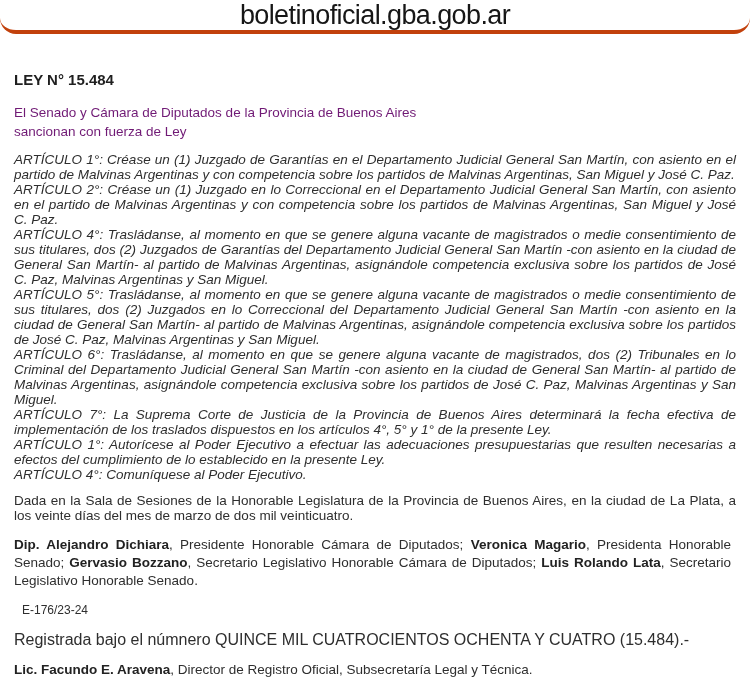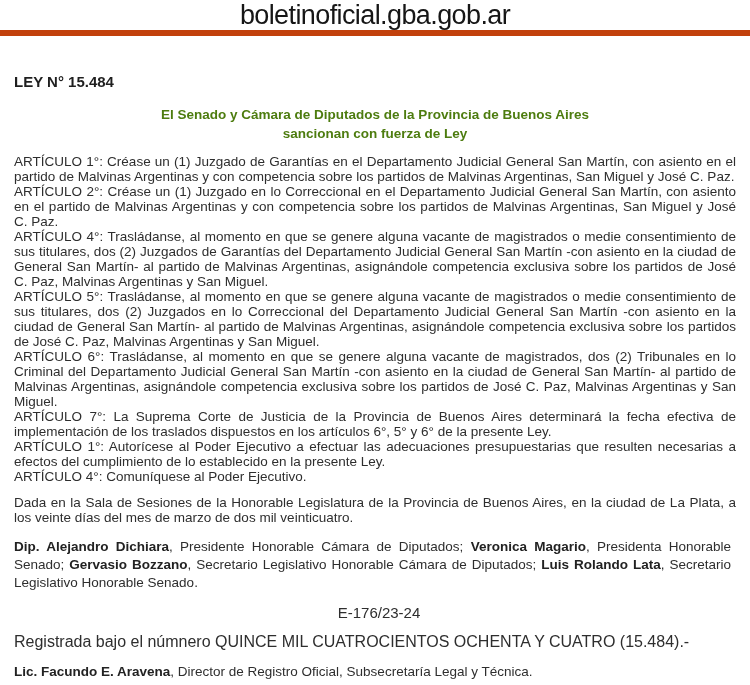--- a/index.html
+++ b/index.html
@@ -11,22 +11,23 @@
   body {
     width: 750px;
     height: 685px;
     overflow: hidden;
     font-family: "Liberation Sans", sans-serif;
     color: #2e2e2e;
     -webkit-font-smoothing: antialiased;
   }
   .site-header {
     height: 30px;
-    border-bottom: 6px solid #c2410c;
+    border-bottom: 4px solid #c2410c;
     text-align: center;
+    border-radius: 16px;
   }
   .site-title {
     display: inline-block;
     font-size: 27px;
     line-height: 30px;
     font-weight: 500;
     letter-spacing: -0.6px;
     color: #161616;
   }
   .content {
@@ -34,57 +35,57 @@
   }
   .law-number {
     margin-top: 37px;
     font-size: 15px;
     line-height: 17px;
     font-weight: bold;
     color: #1f1f1f;
   }
   .preamble {
     margin-top: 15px;
-    text-align: center;
-    font-weight: bold;
+    text-align: left;
+    font-weight: normal;
     font-size: 13.5px;
     line-height: 19px;
-    color: #4d7c0f;
+    color: #701a75;
   }
   .articles {
     margin-top: 11px;
   }
   .articles p {
     margin: 0;
     font-size: 13.5px;
     line-height: 15px;
     text-align: justify;
     text-justify: inter-word;
+    font-style: italic;
   }
   .closing {
     margin: 11px 0 0 0;
     font-size: 13.5px;
     line-height: 15px;
     text-align: justify;
   }
   .signatures {
     margin: 13px 5px 0 0;
     font-size: 13.5px;
     line-height: 18px;
     text-align: justify;
   }
   .sig-name, .official-name {
     font-weight: bold;
     color: #222222;
   }
   .file-number {
     margin: 13px 0 0 8px;
-    font-size: 15px;
+    font-size: 12px;
     line-height: 15px;
-    text-align: center;
   }
   .registration {
     margin: 14px 0 0 0;
     font-size: 16px;
     line-height: 15px;
   }
   .official {
     margin: 15px 0 0 0;
     font-size: 13.5px;
     line-height: 15px;
@@ -105,21 +106,21 @@
     <div>El Senado y Cámara de Diputados de la Provincia de Buenos Aires</div>
     <div>sancionan con fuerza de Ley</div>
   </div>
 
   <section class="articles">
     <p>ARTÍCULO 1°: Créase un (1) Juzgado de Garantías en el Departamento Judicial General San Martín, con asiento en el partido de Malvinas Argentinas y con competencia sobre los partidos de Malvinas Argentinas, San Miguel y José C. Paz.</p>
     <p>ARTÍCULO 2°: Créase un (1) Juzgado en lo Correccional en el Departamento Judicial General San Martín, con asiento en el partido de Malvinas Argentinas y con competencia sobre los partidos de Malvinas Argentinas, San Miguel y José C. Paz.</p>
     <p>ARTÍCULO 4°: Trasládanse, al momento en que se genere alguna vacante de magistrados o medie consentimiento de sus titulares, dos (2) Juzgados de Garantías del Departamento Judicial General San Martín -con asiento en la ciudad de General San Martín- al partido de Malvinas Argentinas, asignándole competencia exclusiva sobre los partidos de José C. Paz, Malvinas Argentinas y San Miguel.</p>
     <p>ARTÍCULO 5°: Trasládanse, al momento en que se genere alguna vacante de magistrados o medie consentimiento de sus titulares, dos (2) Juzgados en lo Correccional del Departamento Judicial General San Martín -con asiento en la ciudad de General San Martín- al partido de Malvinas Argentinas, asignándole competencia exclusiva sobre los partidos de José C. Paz, Malvinas Argentinas y San Miguel.</p>
     <p>ARTÍCULO 6°: Trasládanse, al momento en que se genere alguna vacante de magistrados, dos (2) Tribunales en lo Criminal del Departamento Judicial General San Martín -con asiento en la ciudad de General San Martín- al partido de Malvinas Argentinas, asignándole competencia exclusiva sobre los partidos de José C. Paz, Malvinas Argentinas y San Miguel.</p>
-    <p>ARTÍCULO 7°: La Suprema Corte de Justicia de la Provincia de Buenos Aires determinará la fecha efectiva de implementación de los traslados dispuestos en los artículos 6°, 5° y 6° de la presente Ley.</p>
+    <p>ARTÍCULO 7°: La Suprema Corte de Justicia de la Provincia de Buenos Aires determinará la fecha efectiva de implementación de los traslados dispuestos en los artículos 4°, 5° y 1° de la presente Ley.</p>
     <p>ARTÍCULO 1°: Autorícese al Poder Ejecutivo a efectuar las adecuaciones presupuestarias que resulten necesarias a efectos del cumplimiento de lo establecido en la presente Ley.</p>
     <p>ARTÍCULO 4°: Comuníquese al Poder Ejecutivo.</p>
   </section>
 
   <p class="closing">Dada en la Sala de Sesiones de la Honorable Legislatura de la Provincia de Buenos Aires, en la ciudad de La Plata, a los veinte días del mes de marzo de dos mil veinticuatro.</p>
 
   <p class="signatures"><span class="sig-name">Dip. Alejandro Dichiara</span><span>, Presidente Honorable Cámara de Diputados; </span><span class="sig-name">Veronica Magario</span><span>, Presidenta Honorable Senado; </span><span class="sig-name">Gervasio Bozzano</span><span>, Secretario Legislativo Honorable Cámara de Diputados; </span><span class="sig-name">Luis Rolando Lata</span><span>, Secretario Legislativo Honorable Senado.</span></p>
 
   <p class="file-number">E-176/23-24</p>
 

